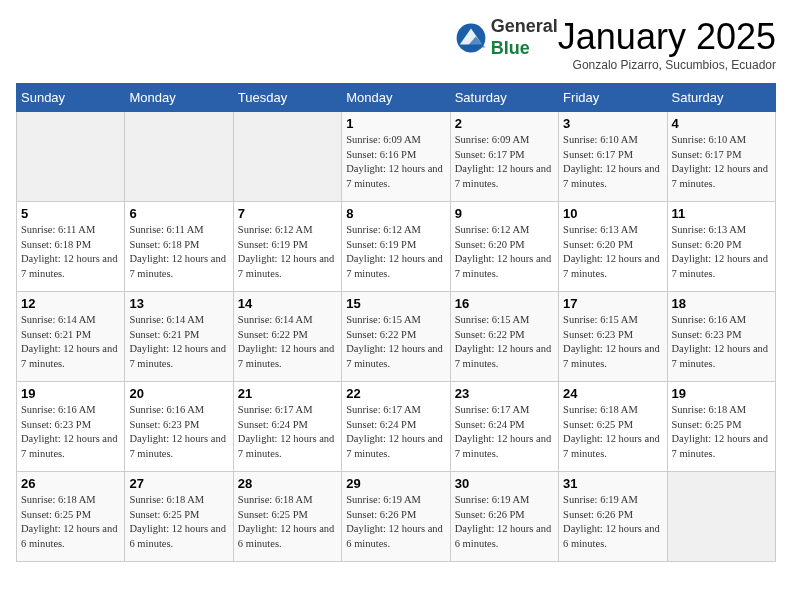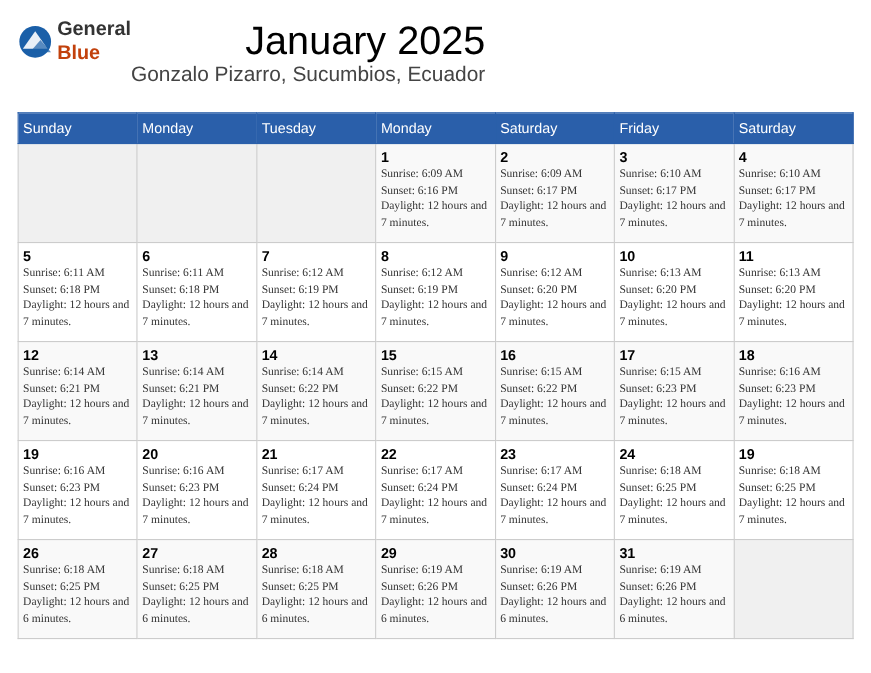--- a/index.html
+++ b/index.html
@@ -5,48 +5,48 @@
     * { box-sizing: border-box; margin: 0; padding: 0; }
     body {
       font-family: Arial, sans-serif;
       background: #fff;
       width: 792px;
       min-height: 612px;
       padding: 16px;
     }
     .header {
       display: flex;
-      justify-content: flex-start;
+      justify-content: flex-end;
       align-items: flex-start;
-      margin-bottom: 22px;
+      margin-bottom: 11px;
     }
     .logo {
       display: flex;
       align-items: center;
     }
     .logo-text {
       font-size: 18px;
       font-weight: bold;
       line-height: 1.2;
     }
     .logo-general { color: #333; }
-    .logo-blue { color: #c2410c; }
+    .logo-blue { color: #15803d; }
     .logo-icon {
       width: 32px;
       height: 32px;
       margin-right: 4px;
     }
     .title-block { text-align: right; }
     .month-title {
       font-size: 36px;
       font-weight: 300;
       color: #000000;
     }
     .location {
-      font-size: 19px;
+      font-size: 12px;
       color: #444;
     }
     table {
       width: 100%;
       border-collapse: collapse;
       font-size: 11px;
       border-radius: 25px;
     }
     thead tr th {
       background: #2a5faa;

